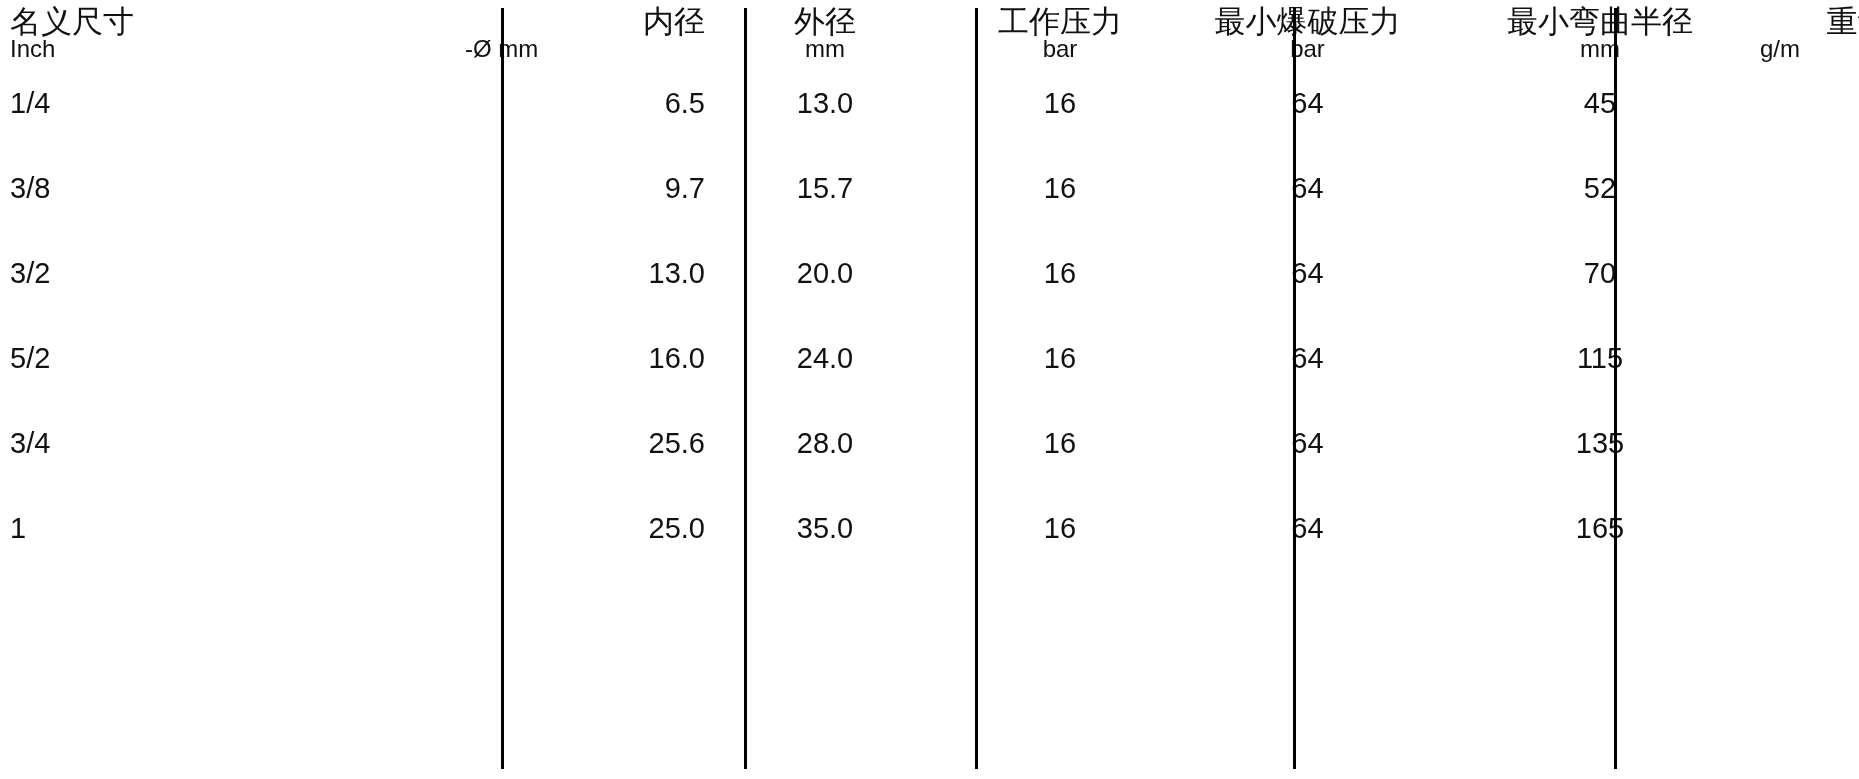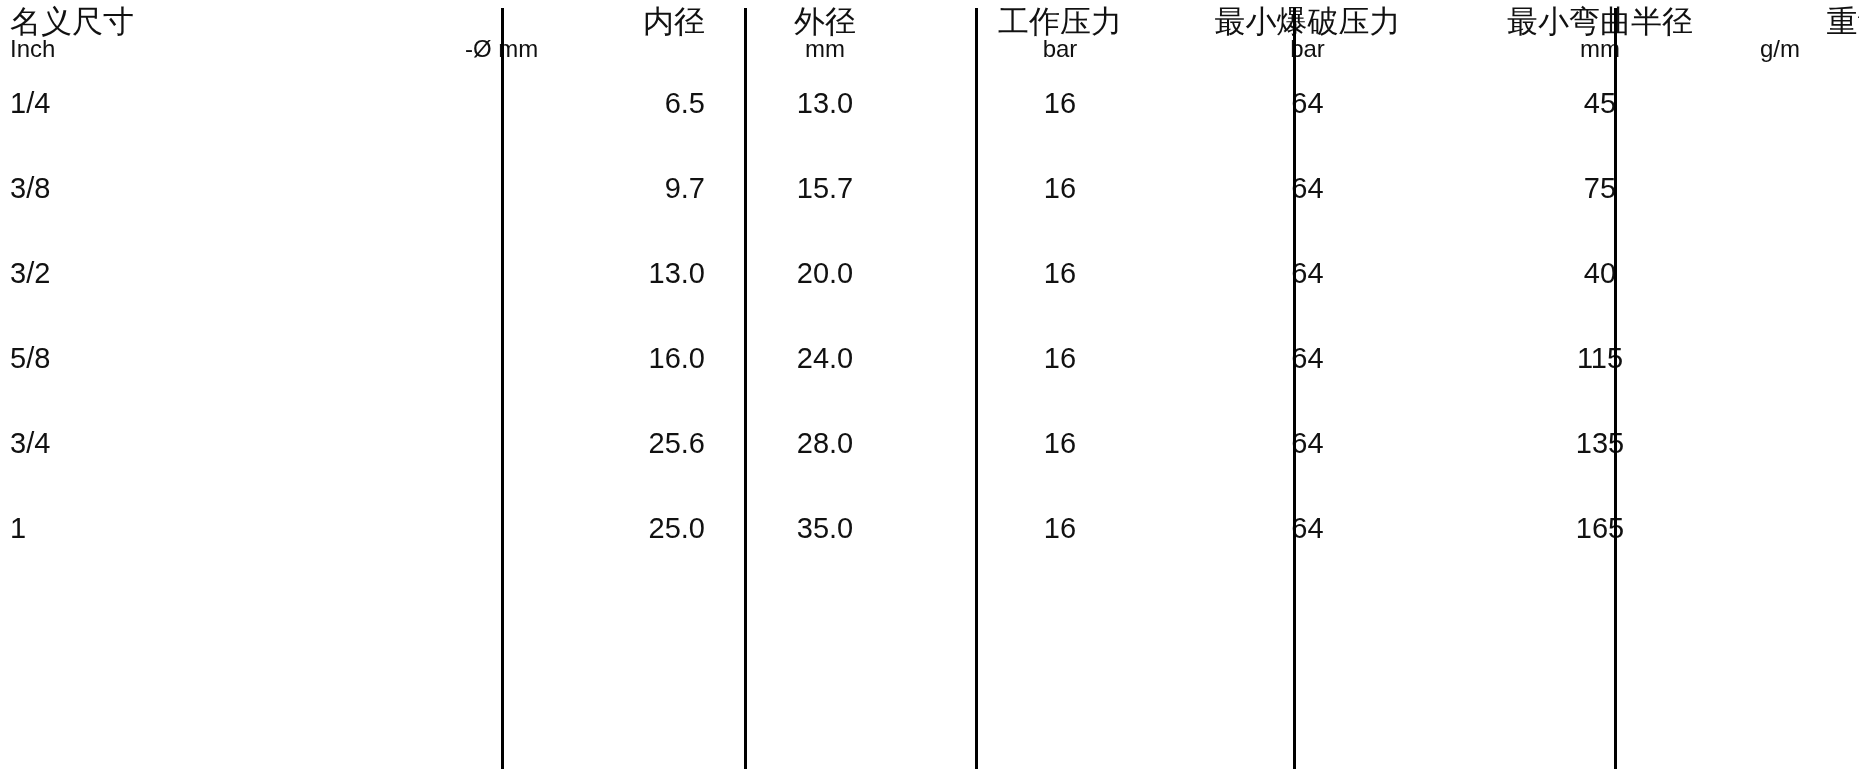--- a/index.html
+++ b/index.html
@@ -139,34 +139,34 @@
         <td class="cell a-center">64</td>
         <td class="cell a-center">45</td>
         <td class="cell col5-cell">160</td>
       </tr>
       <tr>
         <td class="cell col0-cell">3/8</td>
         <td class="cell col1-cell">9.7</td>
         <td class="cell a-center">15.7</td>
         <td class="cell a-center">16</td>
         <td class="cell a-center">64</td>
-        <td class="cell a-center">75</td>
+        <td class="cell a-center">52</td>
         <td class="cell col5-cell">195</td>
       </tr>
       <tr>
         <td class="cell col0-cell">3/2</td>
         <td class="cell col1-cell">13.0</td>
         <td class="cell a-center">20.0</td>
         <td class="cell a-center">16</td>
         <td class="cell a-center">64</td>
-        <td class="cell a-center">40</td>
+        <td class="cell a-center">70</td>
         <td class="cell col5-cell">285</td>
       </tr>
       <tr>
-        <td class="cell col0-cell">5/8</td>
+        <td class="cell col0-cell">5/2</td>
         <td class="cell col1-cell">16.0</td>
         <td class="cell a-center">24.0</td>
         <td class="cell a-center">16</td>
         <td class="cell a-center">64</td>
         <td class="cell a-center">115</td>
         <td class="cell col5-cell">390</td>
       </tr>
       <tr>
         <td class="cell col0-cell">3/4</td>
         <td class="cell col1-cell">25.6</td>

